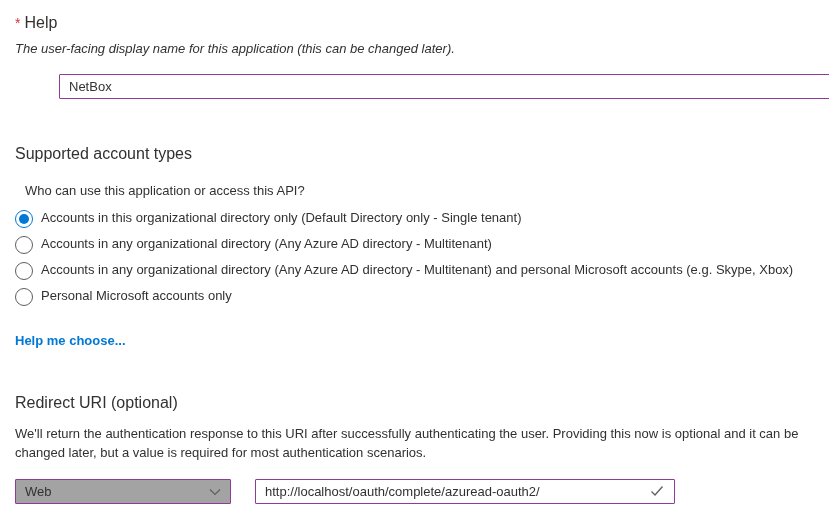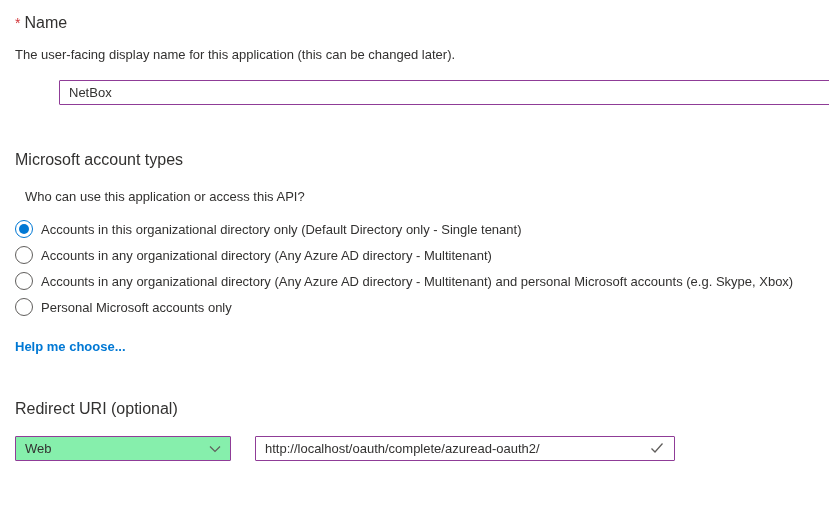--- a/index.html
+++ b/index.html
@@ -29,21 +29,21 @@
     font-size: 14px;
     margin-right: 4px;
   }
   .body-text {
     font-size: 13px;
     color: #323130;
     line-height: 19px;
   }
   
   .name-title-row { margin-top: 2px; }
-  .name-desc { margin-top: 11px; }
+  .name-desc { margin-top: 5px; font-style: italic; }
   .field-wrap {
     position: relative;
     margin-top: 16px;
     width: 799px;
     height: 25px;
     margin-left: 44px;
   }
   .text-field {
     box-sizing: border-box;
     width: 100%;
@@ -64,21 +64,21 @@
     width: 16px;
     height: 16px;
     pointer-events: none;
   }
   
   .sat-title { margin-top: 44px; }
   .sat-question { margin-top: 17px; margin-left: 10px; }
   .radio-group { margin-top: 10px; }
   .radio-row {
     display: flex;
-    align-items: center;
+    align-items: flex-start;
     height: 26px;
     cursor: pointer;
   }
   .radio-circle {
     box-sizing: border-box;
     width: 18px;
     height: 18px;
     border-radius: 50%;
     border: 1px solid #605e5c;
     background: #ffffff;
@@ -122,21 +122,21 @@
     display: flex;
     align-items: flex-start;
   }
   .platform-select {
     position: relative;
     box-sizing: border-box;
     width: 216px;
     height: 25px;
     border: 1.5px solid #8f3c97;
     border-radius: 1px;
-    background: #86efac;
+    background: #a3a3a3;
     font-size: 13px;
     color: #323130;
     display: flex;
     align-items: center;
     padding: 0 28px 0 9px;
     cursor: pointer;
   }
   .select-chevron {
     position: absolute;
     right: 8px;
@@ -152,34 +152,34 @@
     height: 25px;
   }
 </style>
 </head>
 <body>
 
 <div class="page">
 
   
   <div class="section-title name-title-row">
-    <span class="required-marker">*</span><span>Name</span>
+    <span class="required-marker">*</span><span>Help</span>
   </div>
   <div class="body-text name-desc">The user-facing display name for this application (this can be changed later).</div>
   <div class="field-wrap">
     <input class="text-field" type="text" value="NetBox" style="">
     <span class="field-check">
       <svg width="16" height="16" viewBox="0 0 16 16">
           <path d="M2.5 8.5 L6 12 L13.5 3.5" stroke="#605e5c" stroke-width="1.3" fill="none"></path>
         </svg>
     </span>
   </div>
 
   
-  <div class="section-title sat-title">Microsoft account types</div>
+  <div class="section-title sat-title">Supported account types</div>
   <div class="body-text sat-question">Who can use this application or access this API?</div>
 
   <div class="radio-group" id="radio-group">
     <div class="radio-row">
       <span class="radio-circle selected">
           <span class="radio-dot"></span>
         </span>
       <span class="radio-label">Accounts in this organizational directory only (Default Directory only - Single tenant)</span>
     </div>
 
@@ -198,20 +198,21 @@
       <span class="radio-label">Personal Microsoft accounts only</span>
     </div>
   </div>
 
   
 
   <a class="help-link">Help me choose...</a>
 
   
   <div class="section-title ruri-title">Redirect URI (optional)</div>
+  <div class="body-text ruri-desc">We'll return the authentication response to this URI after successfully authenticating the user. Providing this now is optional and it can be changed later, but a value is required for most authentication scenarios.</div>
 
   <div class="ruri-row">
     <div class="platform-select">
       <span>Web</span>
       <span class="select-chevron">
         <svg width="14" height="14" viewBox="0 0 14 14">
             <path d="M2 4.5 L7 9.5 L12 4.5" stroke="#605e5c" stroke-width="1.2" fill="none"></path>
           </svg>
       </span>
     </div>

